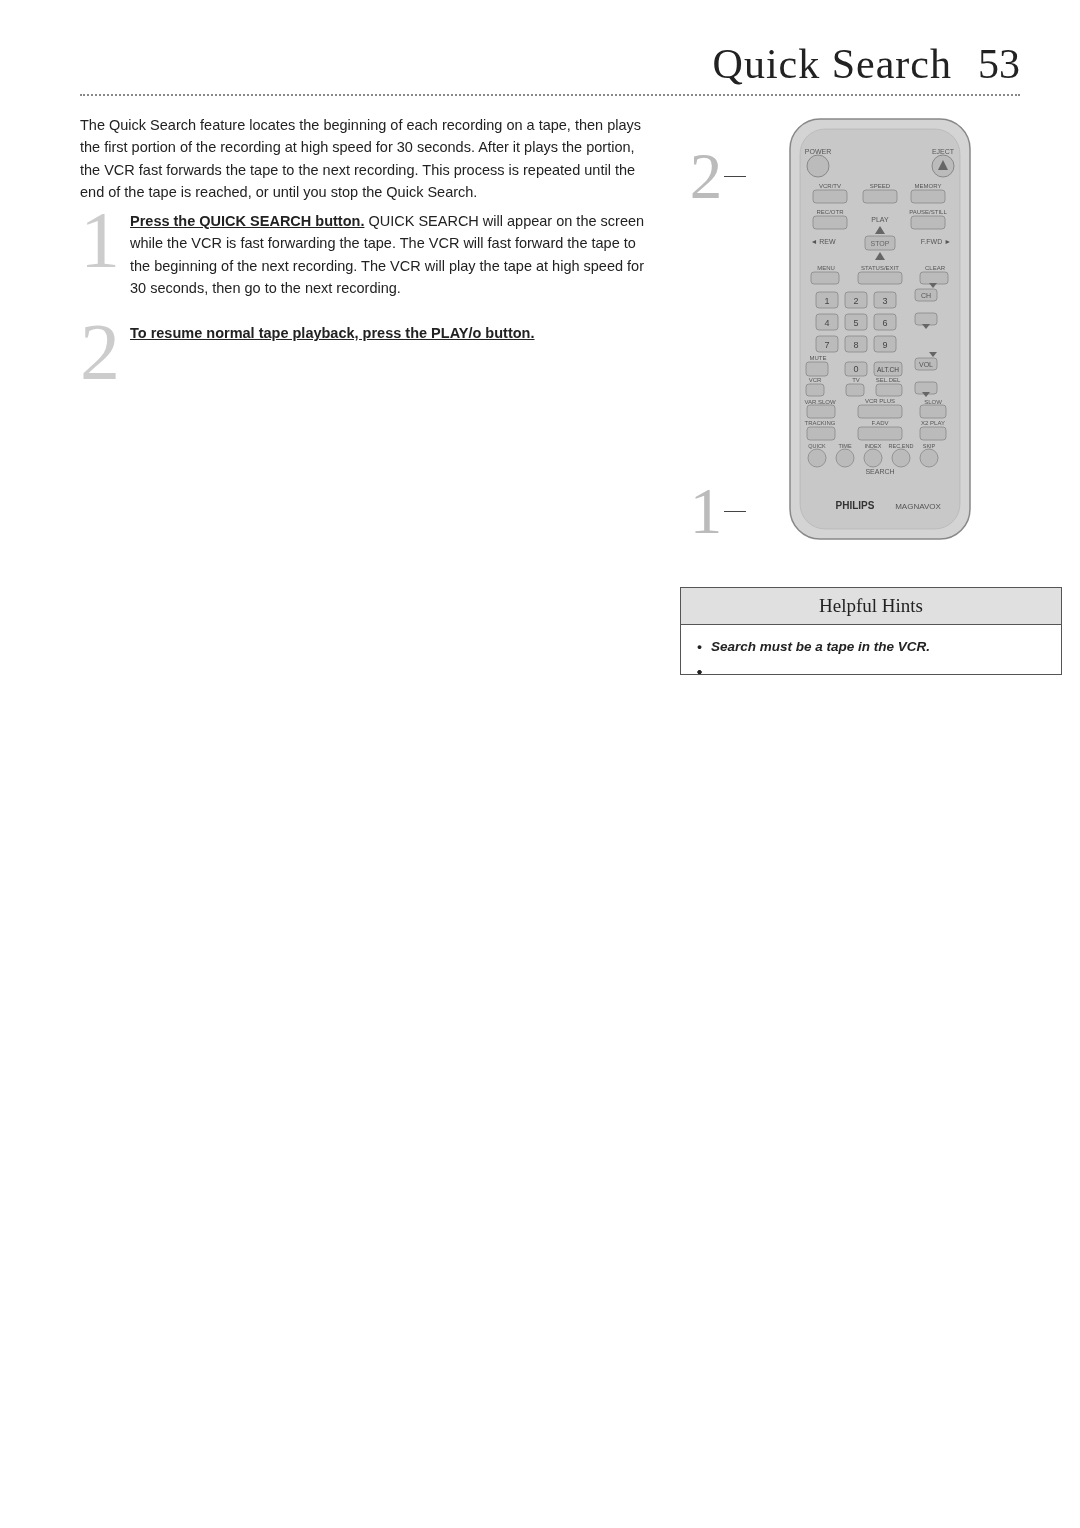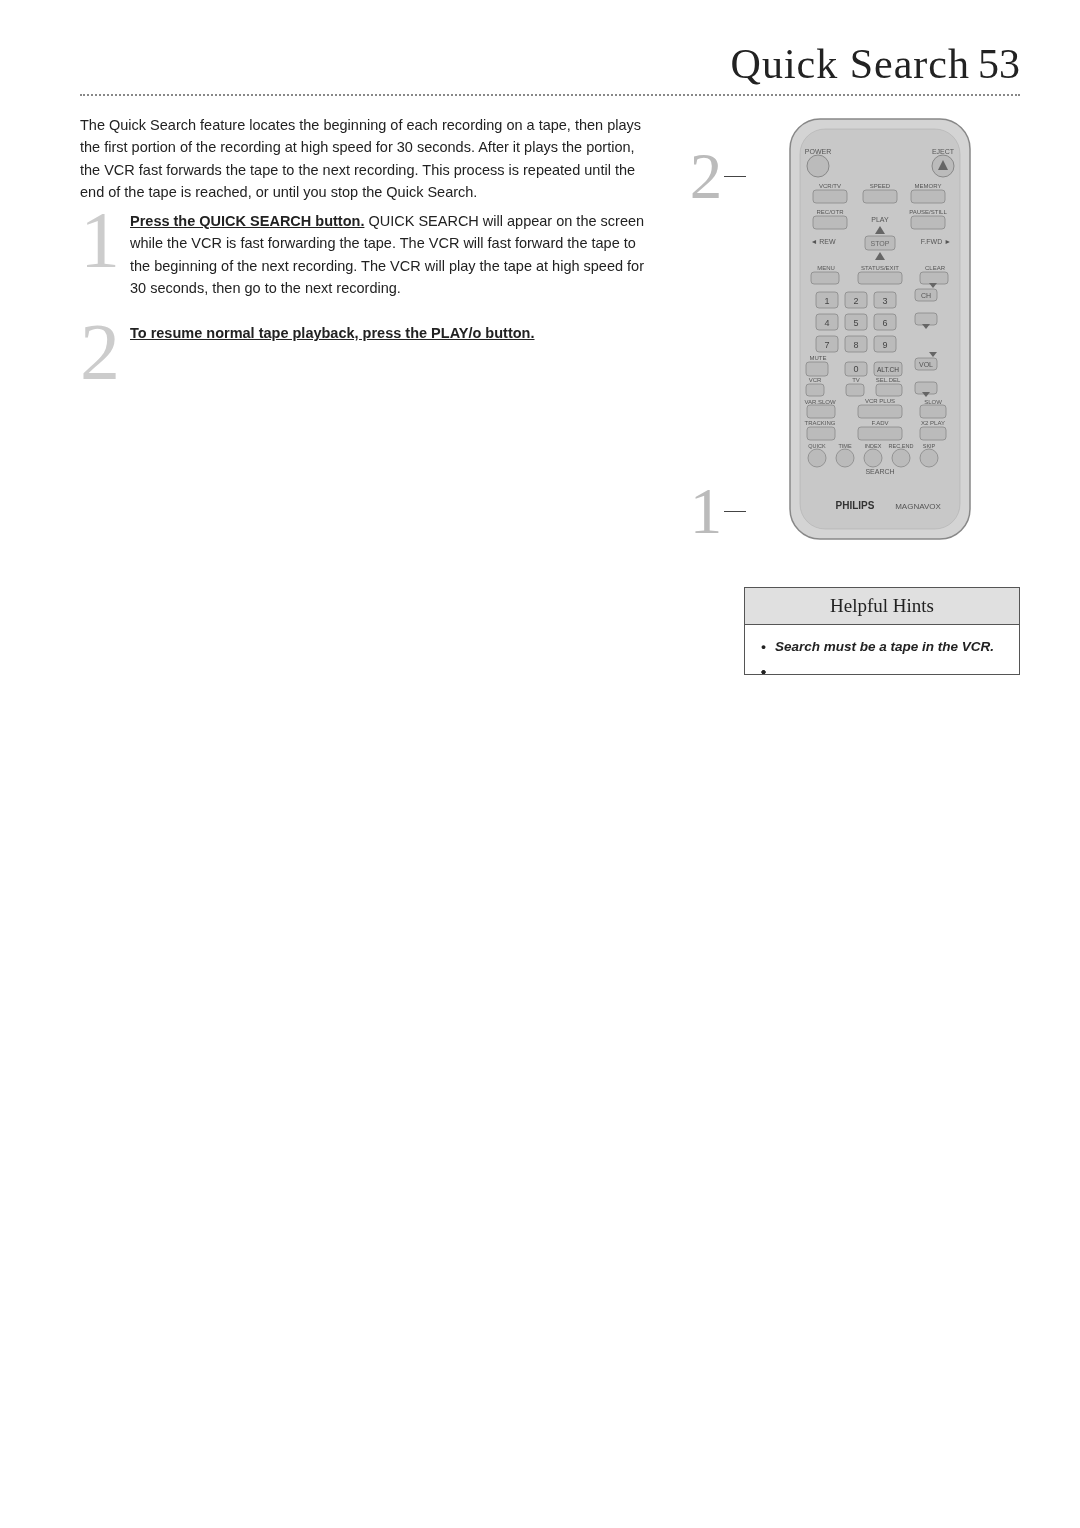--- a/index.html
+++ b/index.html
@@ -29,21 +29,21 @@
     }
     .page-title {
       font-size: 42px;
       font-family: Georgia, serif;
       font-weight: normal;
       letter-spacing: 1px;
     }
     .page-number {
       font-size: 42px;
       font-family: Georgia, serif;
-      margin-left: 8px;
+      margin-left: 26px;
     }
     .dotted-line {
       border: none;
       border-top: 2px dotted #888;
       margin-bottom: 18px;
     }
 
     
     .content-area {
       display: flex;
@@ -264,21 +264,21 @@
             <circle cx="179" cy="344" r="9" fill="#bbb" stroke="#888" stroke-width="0.8"></circle>
 
             <text x="130" y="360" font-size="7" fill="#555" text-anchor="middle" font-family="Arial">SEARCH</text>
 
             <text x="105" y="395" font-size="10" fill="#333" text-anchor="middle" font-family="Arial" font-weight="bold">PHILIPS</text>
             <text x="168" y="395" font-size="8" fill="#555" text-anchor="middle" font-family="Arial">MAGNAVOX</text>
           </svg>
         </div>
       </div>
 
-      <div style="width:276px; margin-top: 30px; margin-left: auto;">
+      <div style="width:382px; margin-top: 30px; margin-left: auto;">
         <div style="border: 1.5px solid #555;">
           <div style="background:#e0e0e0; border-bottom:1.5px solid #555; text-align:center; padding:7px 12px;">
             <span style="font-size:19px; font-family:Georgia,serif;">Helpful Hints</span>
           </div>
           <div style="padding:12px 16px; background:#fff;">
             <ul style="list-style:none; padding:0;">
               <li style="font-size:13.5px; font-style:italic; font-weight:bold; line-height:1.5; margin-bottom:5px; padding-left:14px; position:relative;">
                 <span style="position:absolute;left:0;">•</span>
                 <span>Search must be a tape in the VCR.</span>
               </li>

